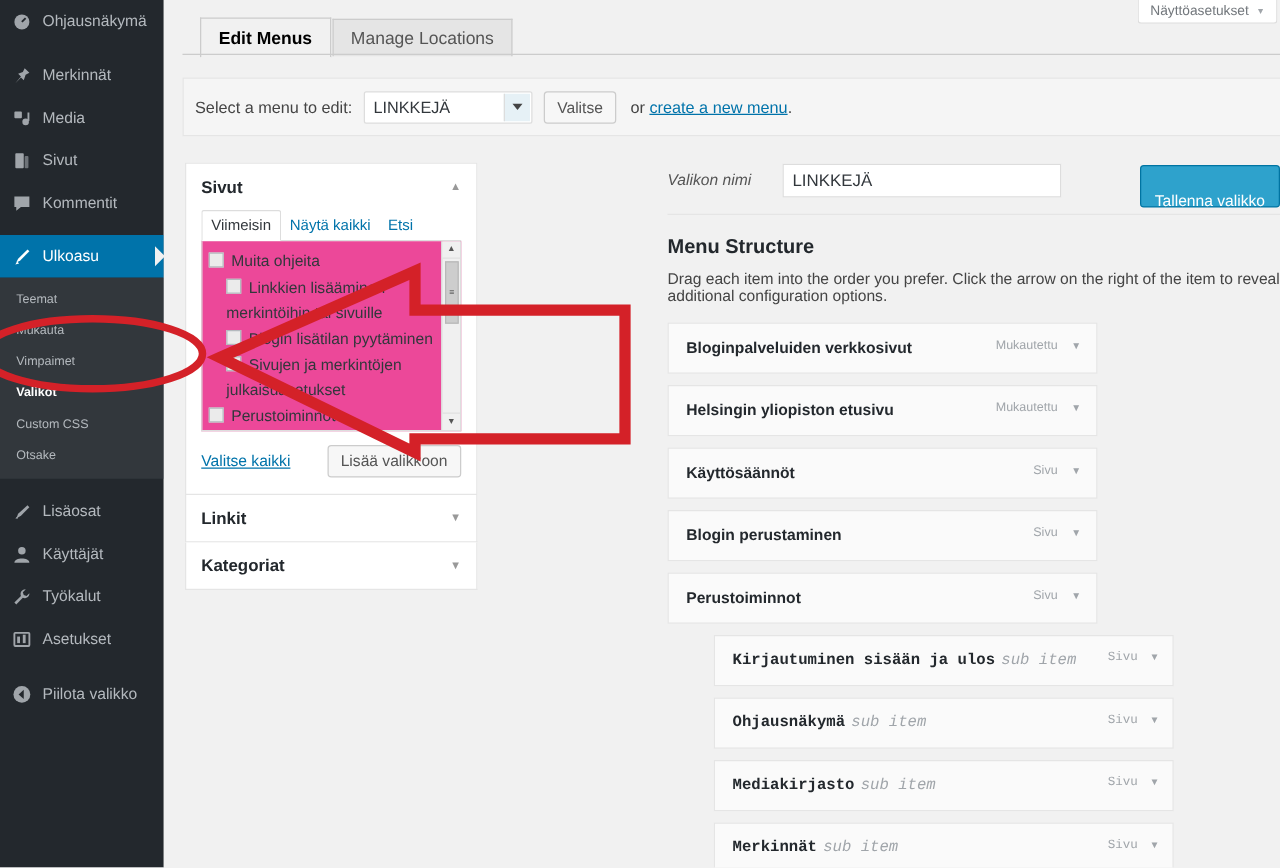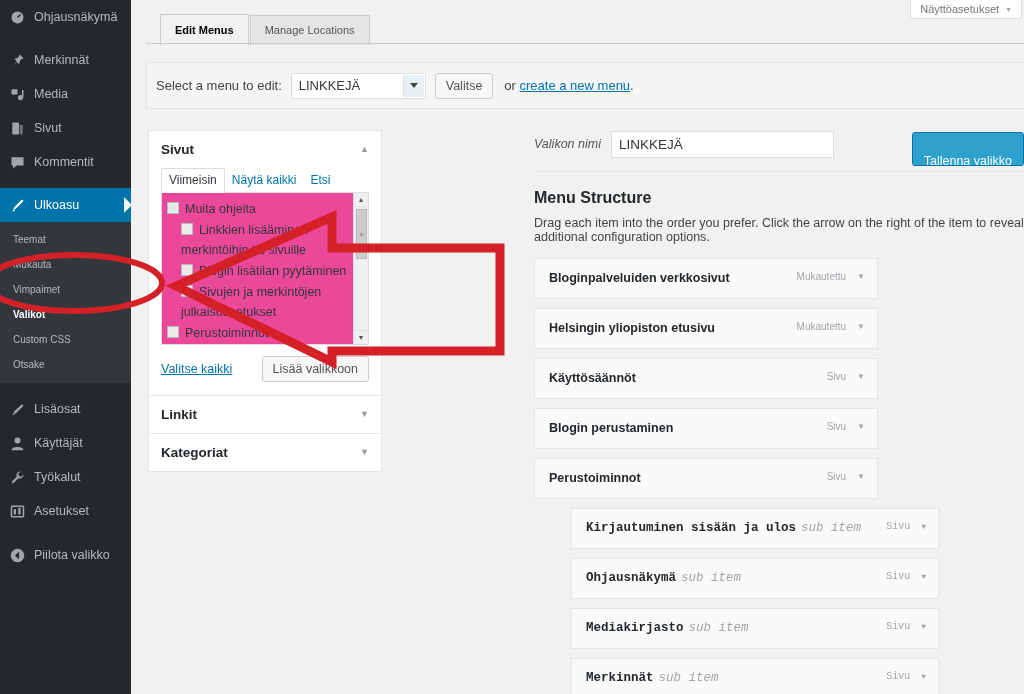--- a/index.html
+++ b/index.html
@@ -81,21 +81,21 @@
 
   
   .nav-tabs {
     position: absolute; left: 29px; top: 14px;
     display: flex; align-items: flex-end;
     height: 30px;
   }
   .nav-tab {
     display: inline-block;
     padding: 6px 14px 7px 14px;
-    font-size: 11px;
+    font-size: 14px;
     line-height: 16px;
     border: 1px solid #ccc;
     border-bottom: none;
     background: #e5e5e5;
     color: #555;
     margin-right: 1px;
     cursor: pointer;
     position: relative;
     top: 1px;
   }
@@ -259,20 +259,21 @@
   .col-right {
     position: absolute; left: 403px; top: 130px;
     width: 490px;
   }
   .menu-name-row {
     display: flex; align-items: center;
     border-bottom: 1px solid #e5e5e5;
     padding-bottom: 13px;
     position: relative;
     height: 42px;
+    gap: 15px;
   }
   .mn-label { font-style: italic; font-size: 12.5px; color: #555; margin-right: 10px; }
   .mn-input {
     width: 223px; height: 27px;
     border: 1px solid #ddd;
     border-radius: 0;
     background: #fff;
     padding: 0 7px;
     font-size: 13.5px; color: #32373c;
     font-family: inherit;

